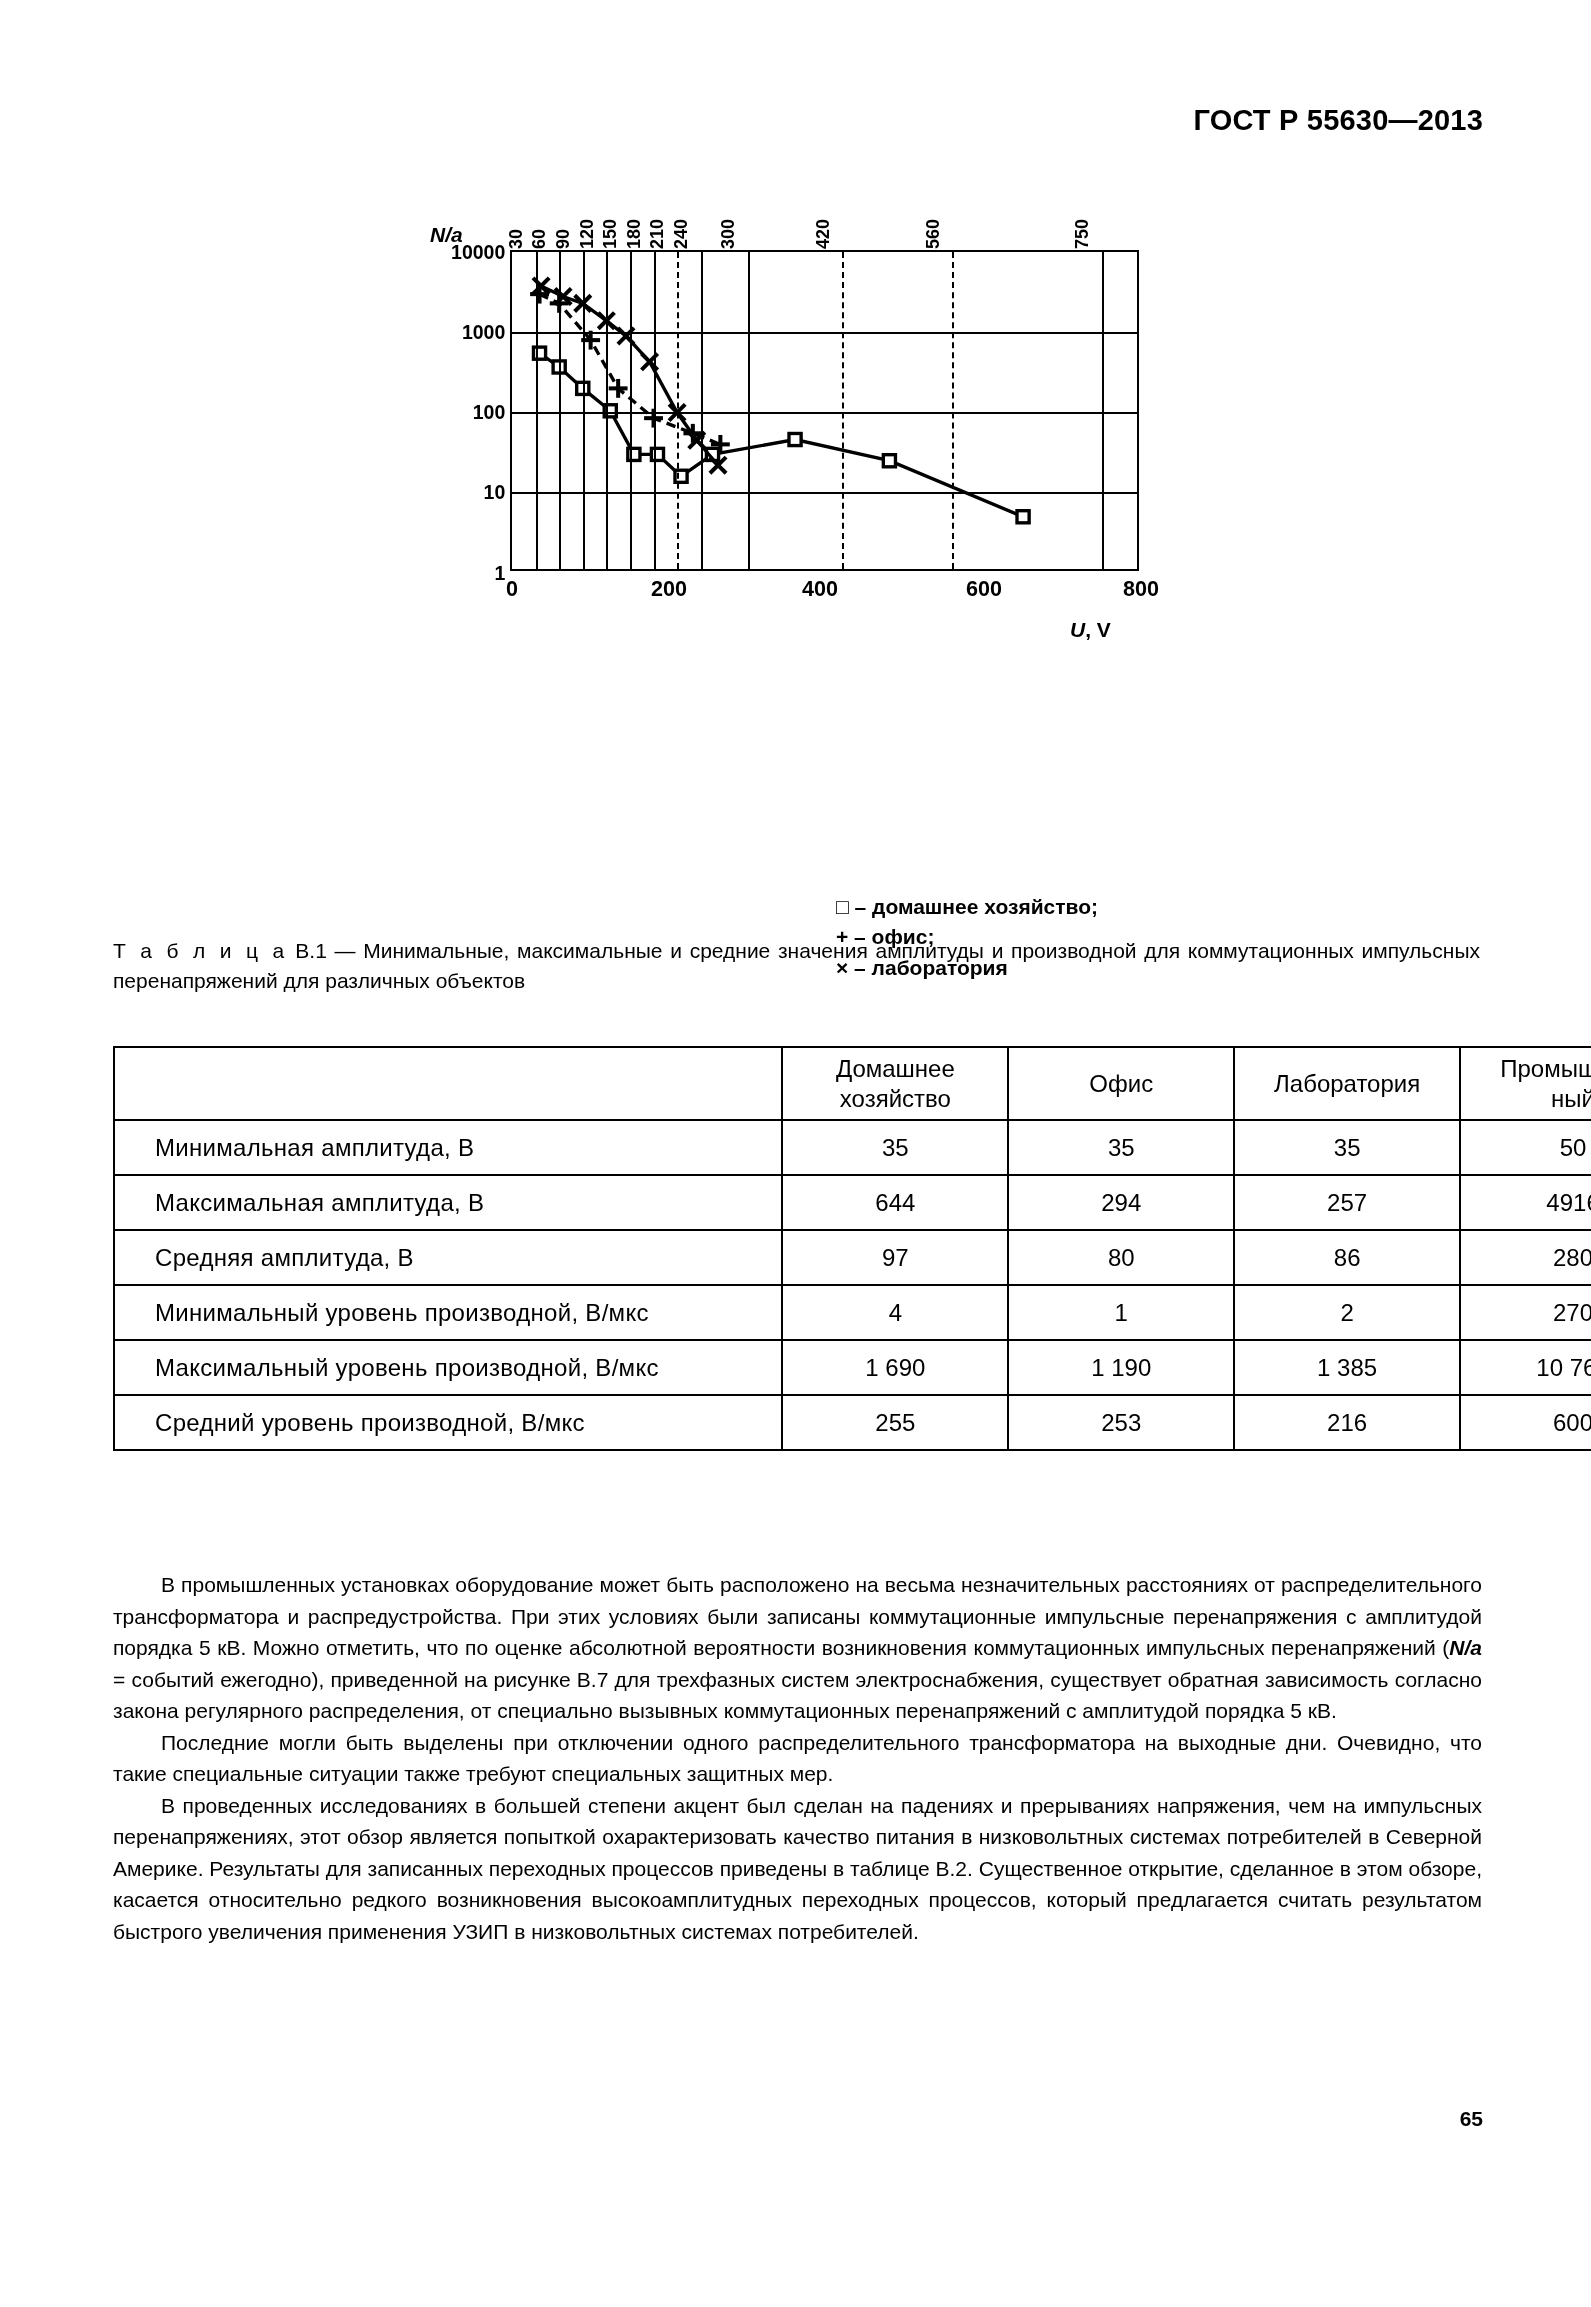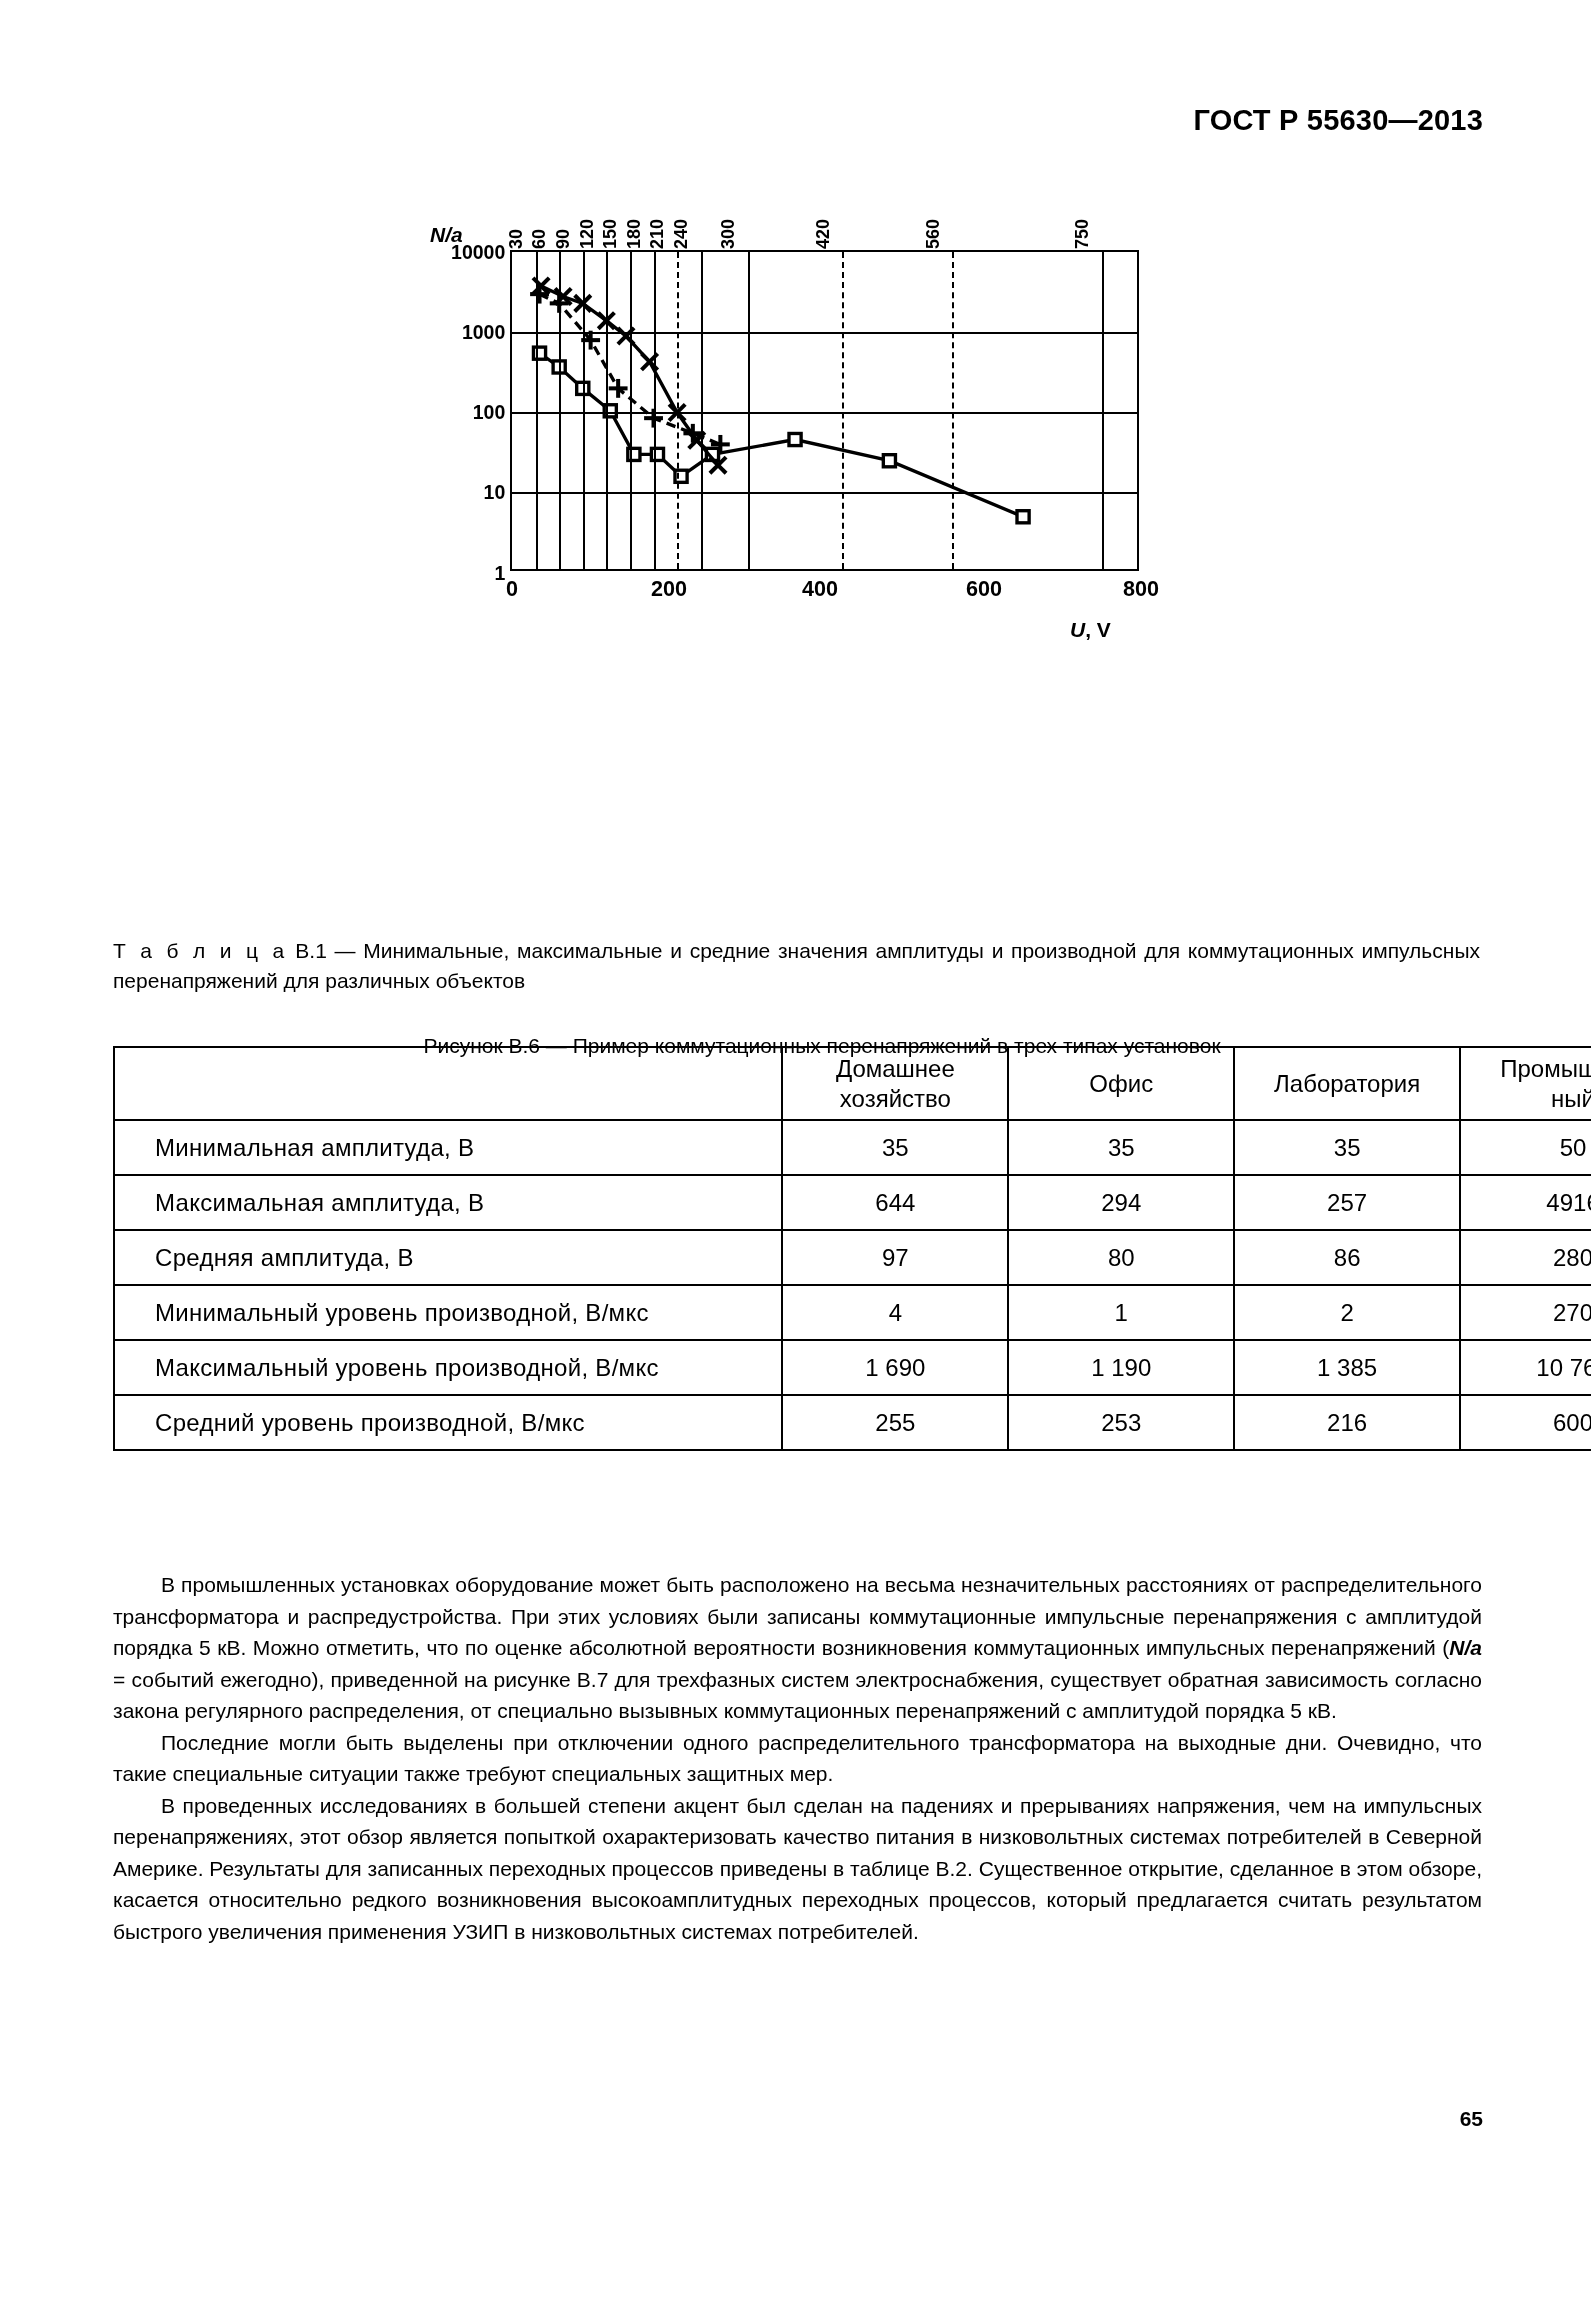--- a/index.html
+++ b/index.html
@@ -282,22 +282,26 @@
             <div style="position: absolute; bottom: 2.7px; left: 0px; font-size: 18px; font-weight: bold; white-space: nowrap; transform: rotate(-90deg); transform-origin: left bottom;">750</div>
           </div>
           <div class="xlab" style="left: 0px;">0</div>
           <div class="xlab" style="left: 157px;">200</div>
           <div class="xlab" style="left: 308px;">400</div>
           <div class="xlab" style="left: 472px;">600</div>
           <div class="xlab" style="left: 629px;">800</div>
         </div>
     </div>
 
-
-    <div class="fig-caption">Рисунок В.6 — Пример коммутационных перенапряжений в трех типах установок</div>
+    <div class="legend">
+      <div><span>□</span> <span>– домашнее хозяйство;</span></div>
+      <div><span>+</span> <span>– офис;</span></div>
+      <div><span>×</span> <span>– лаборатория</span></div>
+    </div>
+
   </div>
 
   <div class="table-title">
     <span class="sp">Т а б л и ц а</span>
     <span>В.1</span>
     <span>— Минимальные, максимальные и средние значения амплитуды и производной для коммутационных импульсных перенапряжений для различных объектов</span>
   </div>
 
   <table class="data">
     <thead>

